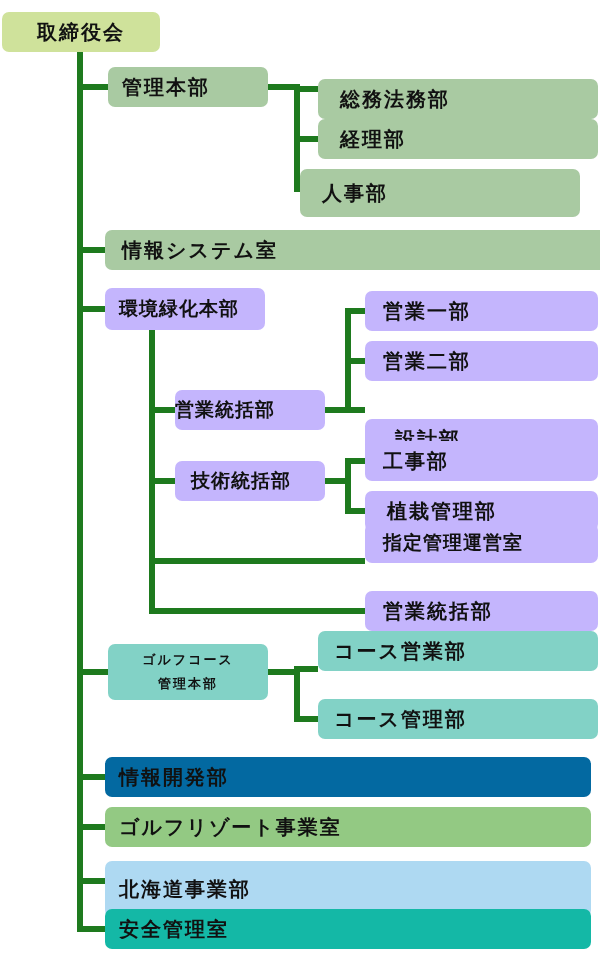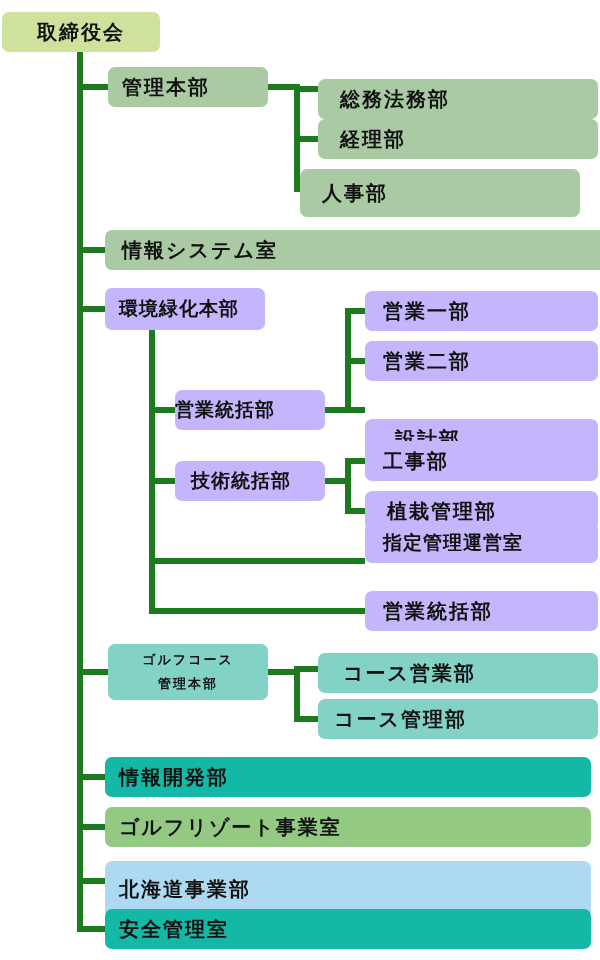--- a/index.html
+++ b/index.html
@@ -8,21 +8,21 @@
   .line{position:absolute;background:#1e7a1e;}
   .node{position:absolute;display:flex;align-items:center;box-sizing:border-box;
         border-radius:7px;font-weight:bold;font-size:20px;letter-spacing:2px;
         color:#111;padding-left:22px;}
   .center{justify-content:center;padding-left:0;text-align:center;}
   .two-line{white-space:pre-line;font-size:13px;line-height:24px;}
   .c-root{background:#cfe29b;}
   .c-sage{background:#a9caa2;}
   .c-yellow{background:#c4b5fd;}
   .c-teal{background:#82d2c6;}
-  .c-pink{background:#14b8a6;}
+  .c-pink{background:#0369a1;}
   .c-green{background:#93c983;}
   .c-blue{background:#aed9f2;}
   .c-lav{background:#14b8a6;font-family:Liberation Serif, serif;}
 </style>
 </head>
 <body>
 
 <div id="stage">
 
   <div class="line" style="left:77px;top:52px;width:6px;height:880px;"></div>
@@ -68,20 +68,20 @@
   <div class="node c-yellow" style="left:365px;top:341px;width:233px;height:40px;padding-left:18px;">営業二部</div>
   <div class="node c-yellow" style="left:175px;top:390px;width:150px;height:40px;padding-left:0;font-size:19px;letter-spacing:1px;">営業統括部</div>
   <div class="node c-yellow" style="left:365px;top:390px;width:233px;height:40px;padding-left:30px;margin-top:29px;">設計部</div>
   <div class="node c-yellow" style="left:365px;top:441px;width:233px;height:40px;padding-left:18px;">工事部</div>
   <div class="node c-yellow" style="left:175px;top:461px;width:150px;height:40px;padding-left:16px;font-size:19px;letter-spacing:1px;">技術統括部</div>
   <div class="node c-yellow" style="left:365px;top:491px;width:233px;height:40px;">植栽管理部</div>
   <div class="node c-yellow" style="left:365px;top:523px;width:233px;height:40px;padding-left:18px;font-size:19px;letter-spacing:1px;">指定管理運営室</div>
   <div class="node c-yellow" style="left:365px;top:591px;width:233px;height:40px;padding-left:18px;">営業統括部</div>
   <div class="node c-teal center two-line" style="left:108px;top:644px;width:160px;height:56px;">ゴルフコース
 管理本部</div>
-  <div class="node c-teal" style="left:318px;top:653px;width:280px;height:40px;padding-left:25px;">コース営業部</div>
+  <div class="node c-teal" style="left:318px;top:631px;width:280px;height:40px;padding-left:16px;">コース営業部</div>
   <div class="node c-teal" style="left:318px;top:699px;width:280px;height:40px;padding-left:16px;">コース管理部</div>
   <div class="node c-pink" style="left:105px;top:757px;width:486px;height:40px;padding-left:14px;">情報開発部</div>
   <div class="node c-green" style="left:105px;top:807px;width:486px;height:40px;padding-left:14px;">ゴルフリゾート事業室</div>
   <div class="node c-blue" style="left:105px;top:861px;width:486px;height:56px;padding-left:14px;">北海道事業部</div>
   <div class="node c-lav" style="left:105px;top:909px;width:486px;height:40px;padding-left:14px;">安全管理室</div>
 
 </div>
 
 </body></html>

